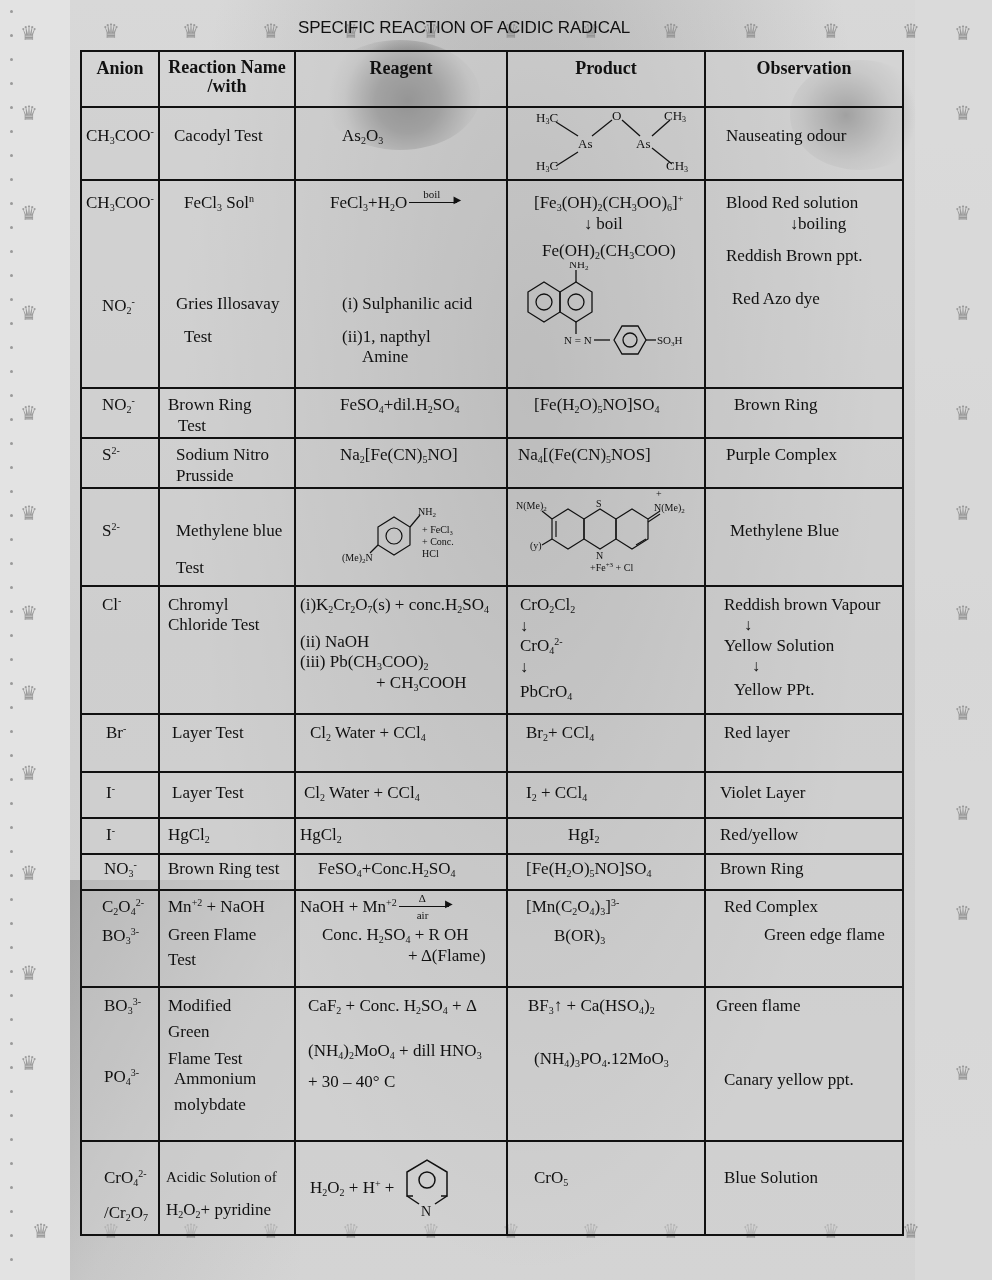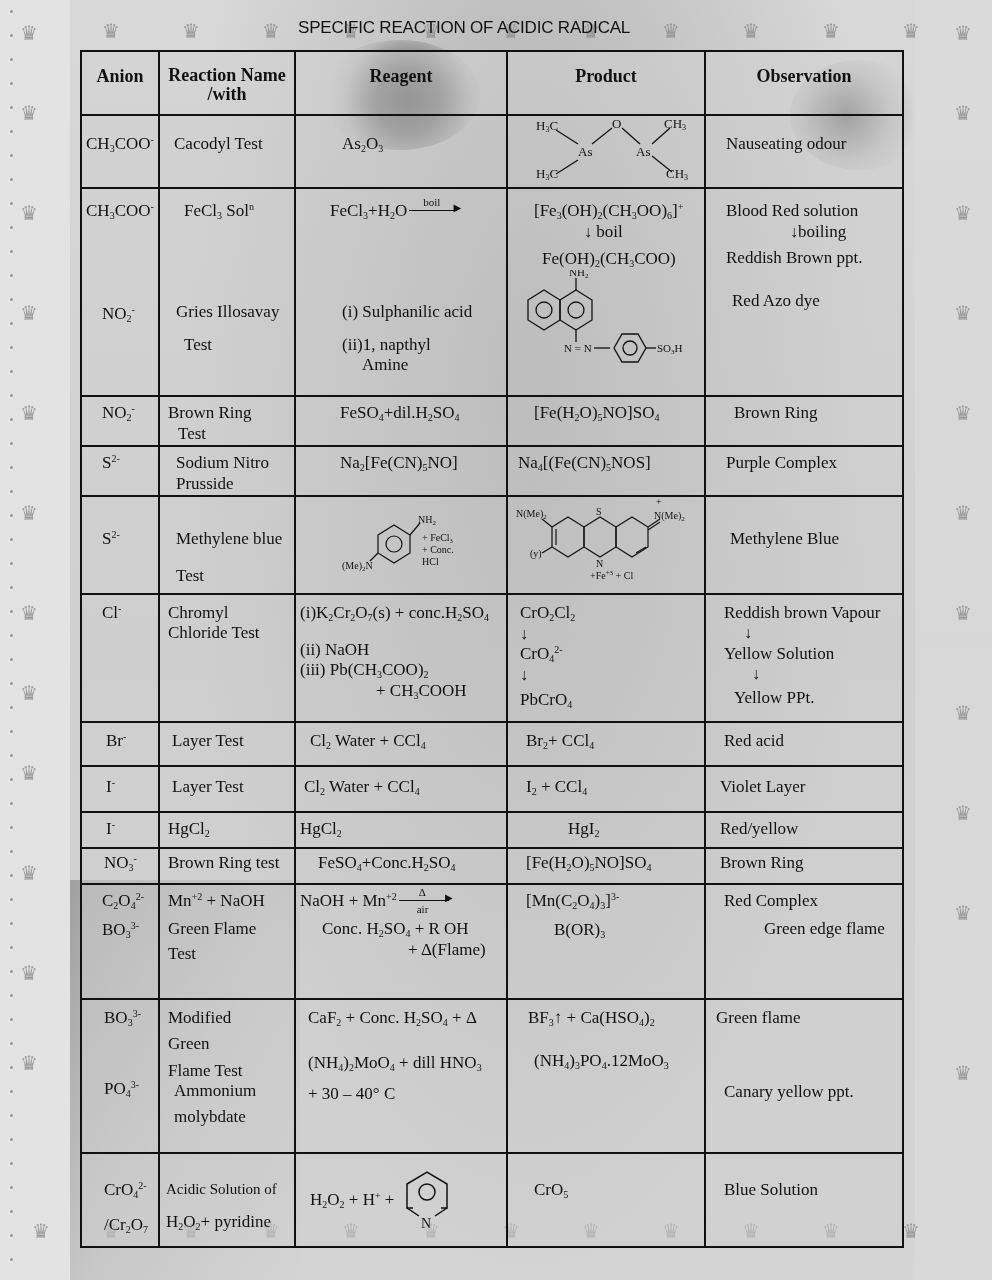--- a/index.html
+++ b/index.html
@@ -14,21 +14,21 @@
     background:radial-gradient(circle at 40% 50%,#6b6b6b 0%,rgba(150,150,150,.4) 45%,rgba(200,200,200,0) 70%);}
   .bg-shoulder{position:absolute;left:0;top:880px;width:300px;height:400px;
     background:linear-gradient(120deg,rgba(80,80,80,.45) 0%,rgba(150,150,150,.2) 60%,rgba(200,200,200,0) 100%);}
   .left-margin{position:absolute;left:0;top:0;width:70px;height:1280px;background:#e3e3e3;}
   .right-margin{position:absolute;left:915px;top:0;width:77px;height:1280px;background:rgba(220,220,220,.65);}
   .dot{position:absolute;width:3px;height:3px;border-radius:50%;background:#9a9a9a;}
   .emblem{position:absolute;width:22px;height:26px;color:#8a8a8a;font-size:20px;line-height:26px;text-align:center;opacity:.8;}
   .title{position:absolute;left:298px;top:18px;font-family:"Liberation Sans",sans-serif;font-size:17px;letter-spacing:-.2px;color:#111;}
   table.tbl{position:absolute;left:80px;top:50px;width:822px;border-collapse:collapse;table-layout:fixed;}
   table.tbl td, table.tbl th{border:2px solid #111;vertical-align:top;padding:0;font-size:17px;line-height:1.2;}
-  table.tbl th{font-weight:bold;font-size:18px;height:48px;padding-top:14px;text-align:center;background:rgba(210,210,210,.55);}
+  table.tbl th{font-weight:bold;font-size:18px;height:48px;padding-top:6px;text-align:center;background:rgba(210,210,210,.55);}
   .c1{width:78px}.c2{width:136px}.c3{width:212px}.c4{width:198px}.c5{width:198px}
   td{background:rgba(205,205,205,.55);}
   .ln{display:block;white-space:nowrap;}
   sub{font-size:10px;vertical-align:-3px;} sup{font-size:10px;vertical-align:6px;}
   .arrow-down{display:inline-block;font-size:16px;}
   .small{font-size:11px;}
   svg text{font-family:"Liberation Serif",serif;}
 </style>
 </head>
 <body>
@@ -225,21 +225,21 @@
         <g font-size="11" fill="#111">
           <text x="55" y="6">NH<tspan font-size="7" dy="2">2</tspan></text>
           <text x="50" y="82">N = N</text>
           <text x="143" y="82">SO<tspan font-size="7" dy="2">3</tspan><tspan dy="-2">H</tspan></text>
         </g>
       </svg>
     </td>
     <td style="padding:12px 0 0 20px">
       <span class="ln">Blood Red solution</span>
       <span class="ln" style="margin-left:64px"><span class="arrow-down">↓</span><span>boiling</span></span>
-      <span class="ln" style="margin-top:6px">Reddish Brown ppt.</span>
+      <span class="ln" style="margin-top:12px">Reddish Brown ppt.</span>
       <span class="ln" style="margin-top:22px;margin-left:6px">Red Azo dye</span>
     </td>
   </tr>
 
   <tr style="height:50px">
     <td style="padding:6px 0 0 20px">NO<sub>2</sub><sup>-</sup></td>
     <td style="padding:6px 0 0 8px">
           <span class="ln">Brown Ring</span>
           <span class="ln" style="padding-left:10px">Test</span>
         </td>
@@ -330,26 +330,26 @@
     </td>
     <td style="padding:8px 0 0 18px">
       <span class="ln">Reddish brown Vapour</span>
       <span class="ln arrow-down" style="padding-left:20px;line-height:.9">↓</span>
       <span class="ln">Yellow Solution</span>
       <span class="ln arrow-down" style="padding-left:28px">↓</span>
       <span class="ln" style="padding-left:10px;margin-top:4px">Yellow PPt.</span>
     </td>
   </tr>
 
-  <tr style="height:44px">
+  <tr style="height:58px">
     <td style="padding:8px 0 0 24px">Br<sup>-</sup></td>
     <td style="padding:8px 0 0 12px">Layer Test</td>
     <td style="padding:8px 0 0 14px">Cl<sub>2</sub> Water + CCl<sub>4</sub></td>
     <td style="padding:8px 16px 0 18px">Br<sub>2</sub>+ CCl<sub>4</sub></td>
-    <td style="padding:8px 0 0 18px">Red acid</td>
+    <td style="padding:8px 0 0 18px">Red layer</td>
   </tr>
 
   <tr style="height:46px">
     <td style="padding:10px 0 0 24px">I<sup>-</sup></td>
     <td style="padding:10px 0 0 12px">Layer Test</td>
     <td style="padding:10px 0 0 8px">Cl<sub>2</sub> Water + CCl<sub>4</sub></td>
     <td style="padding:10px 0 0 18px">I<sub>2</sub> + CCl<sub>4</sub></td>
     <td style="padding:10px 0 0 14px">Violet Layer</td>
   </tr>
 
@@ -362,21 +362,21 @@
   </tr>
 
   <tr style="height:36px">
     <td style="padding:4px 0 0 22px">NO<sub>3</sub><sup>-</sup></td>
     <td style="padding:4px 0 0 8px">Brown Ring test</td>
     <td style="padding:4px 0 0 22px">FeSO<sub>4</sub>+Conc.H<sub>2</sub>SO<sub>4</sub></td>
     <td style="padding:4px 0 0 18px">[Fe(H<sub>2</sub>O)<sub>5</sub>NO]SO<sub>4</sub></td>
     <td style="padding:4px 0 0 14px">Brown Ring</td>
   </tr>
 
-  <tr style="height:115px">
+  <tr style="height:97px">
     <td style="padding:6px 0 0 20px">
       <span class="ln">C<sub>2</sub>O<sub>4</sub><sup>2-</sup></span>
       <span class="ln" style="margin-top:8px">BO<sub>3</sub><sup>3-</sup></span>
     </td>
     <td style="padding:6px 0 0 8px">
       <span class="ln">Mn<sup>+2</sup> + NaOH</span>
       <span class="ln" style="margin-top:8px">Green Flame</span>
       <span class="ln" style="margin-top:4px">Test</span>
     </td>
     <td style="padding:6px 0 0 4px">
@@ -406,21 +406,21 @@
       <span class="ln" style="padding-left:6px">Ammonium</span>
       <span class="ln" style="padding-left:6px;margin-top:6px">molybdate</span>
     </td>
     <td style="padding:8px 0 0 12px">
       <span class="ln">CaF<sub>2</sub> + Conc. H<sub>2</sub>SO<sub>4</sub> + Δ</span>
       <span class="ln" style="margin-top:24px">(NH<sub>4</sub>)<sub>2</sub>MoO<sub>4</sub> + dill HNO<sub>3</sub></span>
       <span class="ln" style="margin-top:10px">+ 30 – 40° C</span>
     </td>
     <td style="padding:8px 0 0 20px">
       <span class="ln">BF<sub>3</sub>↑ + Ca(HSO<sub>4</sub>)<sub>2</sub></span>
-      <span class="ln" style="margin-top:22px;padding-left:6px">(NH<sub>4</sub>)<sub>3</sub>PO<sub>4</sub>.12MoO<sub>3</sub></span>
+      <span class="ln" style="margin-top:32px;padding-left:6px">(NH<sub>4</sub>)<sub>3</sub>PO<sub>4</sub>.12MoO<sub>3</sub></span>
     </td>
     <td style="padding:8px 0 0 10px">
       <span class="ln">Green flame</span>
       <span class="ln" style="margin-top:54px;padding-left:8px">Canary yellow ppt.</span>
     </td>
   </tr>
 
   <tr style="height:94px">
     <td style="padding:26px 0 0 22px">
       <span class="ln">CrO<sub>4</sub><sup>2-</sup></span>

